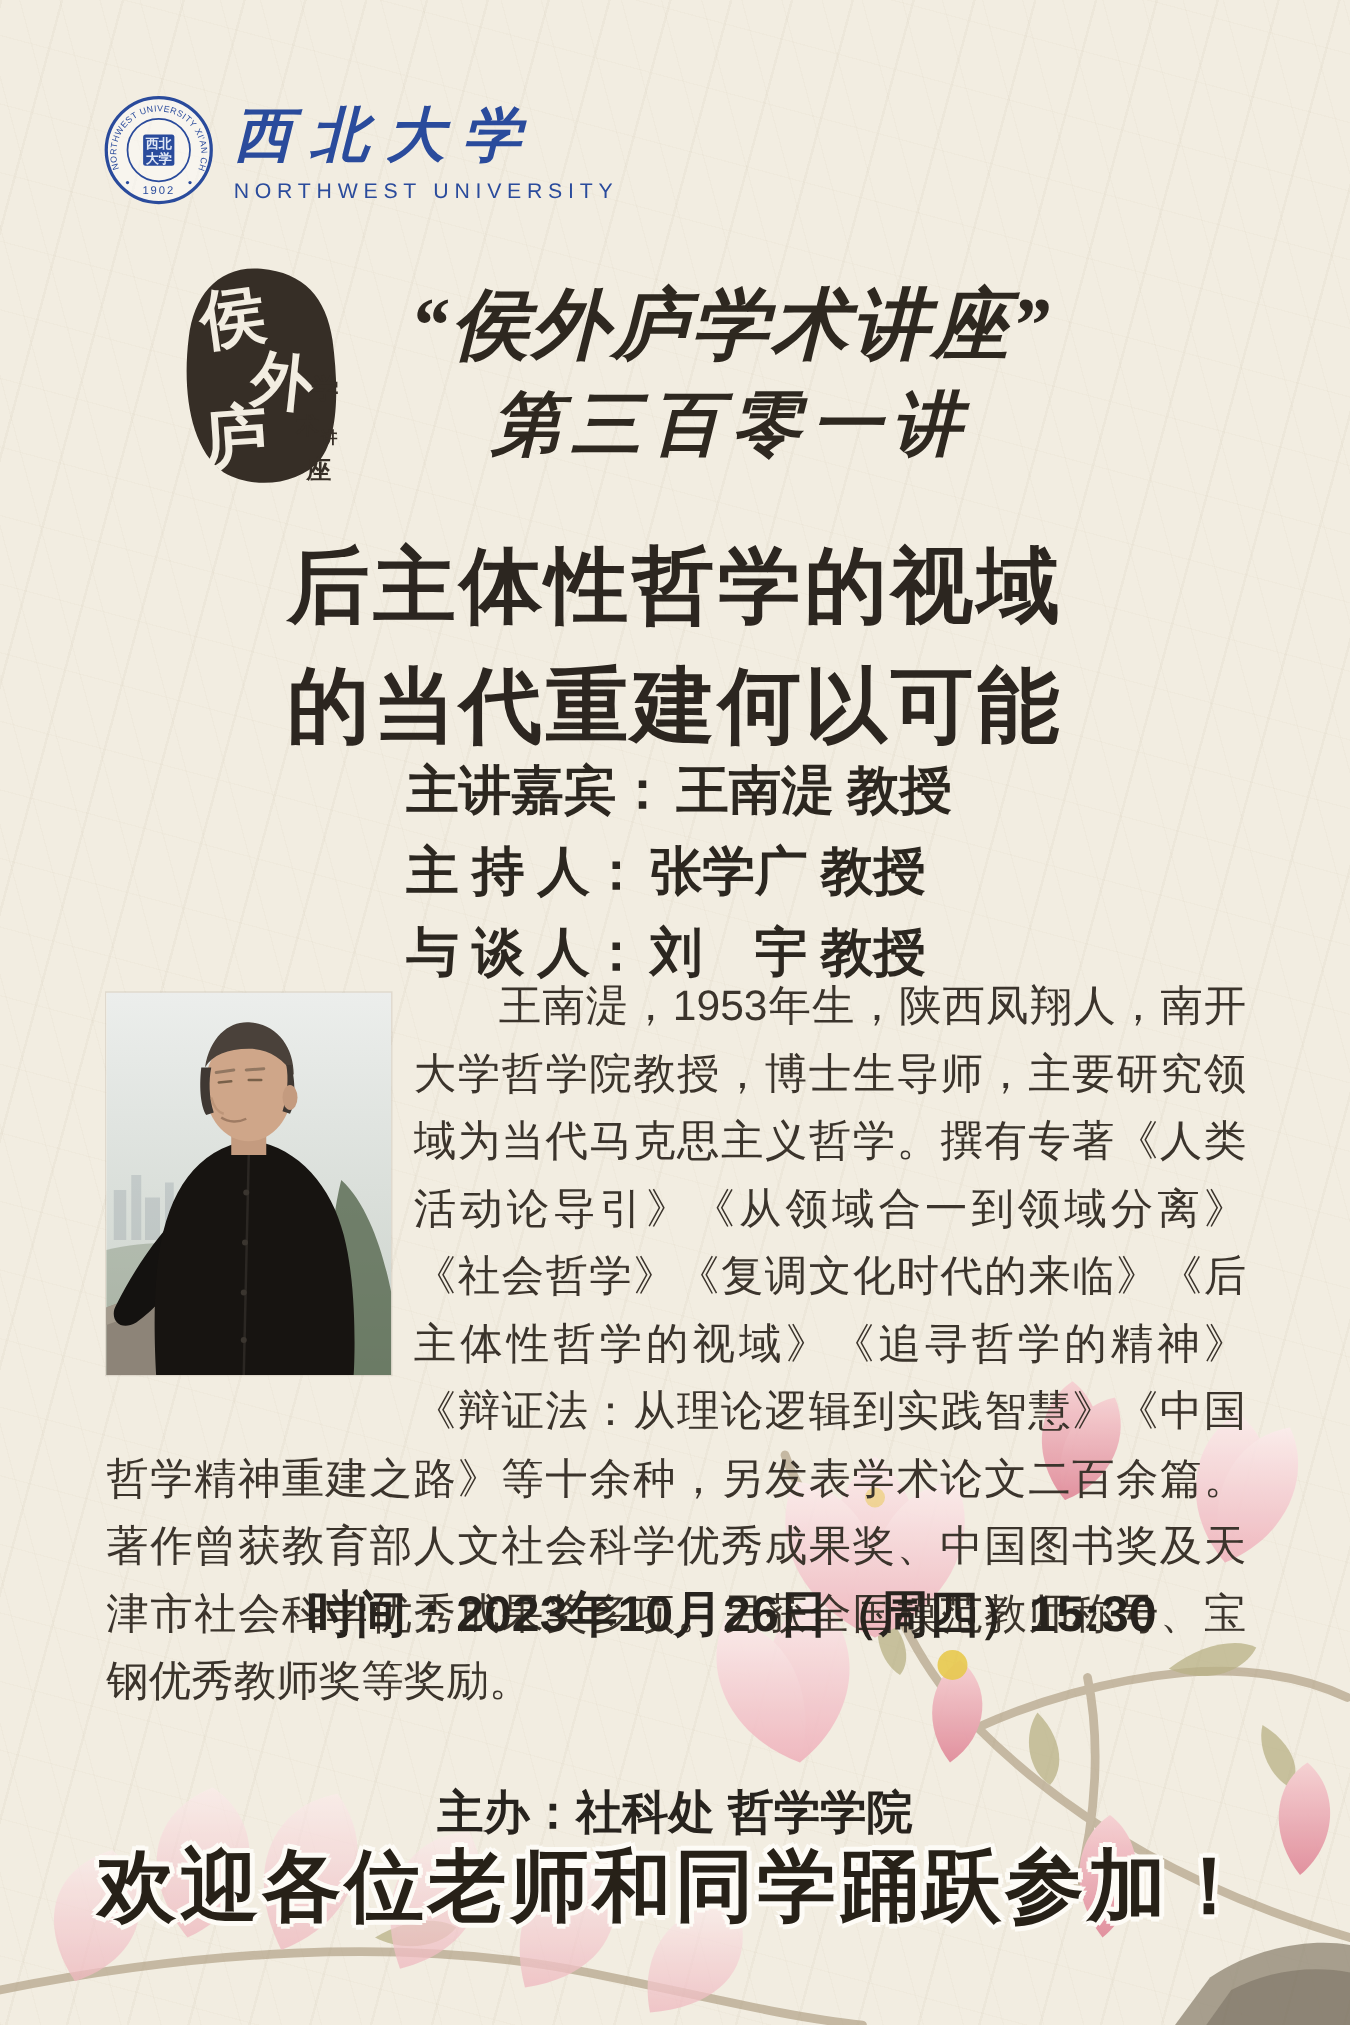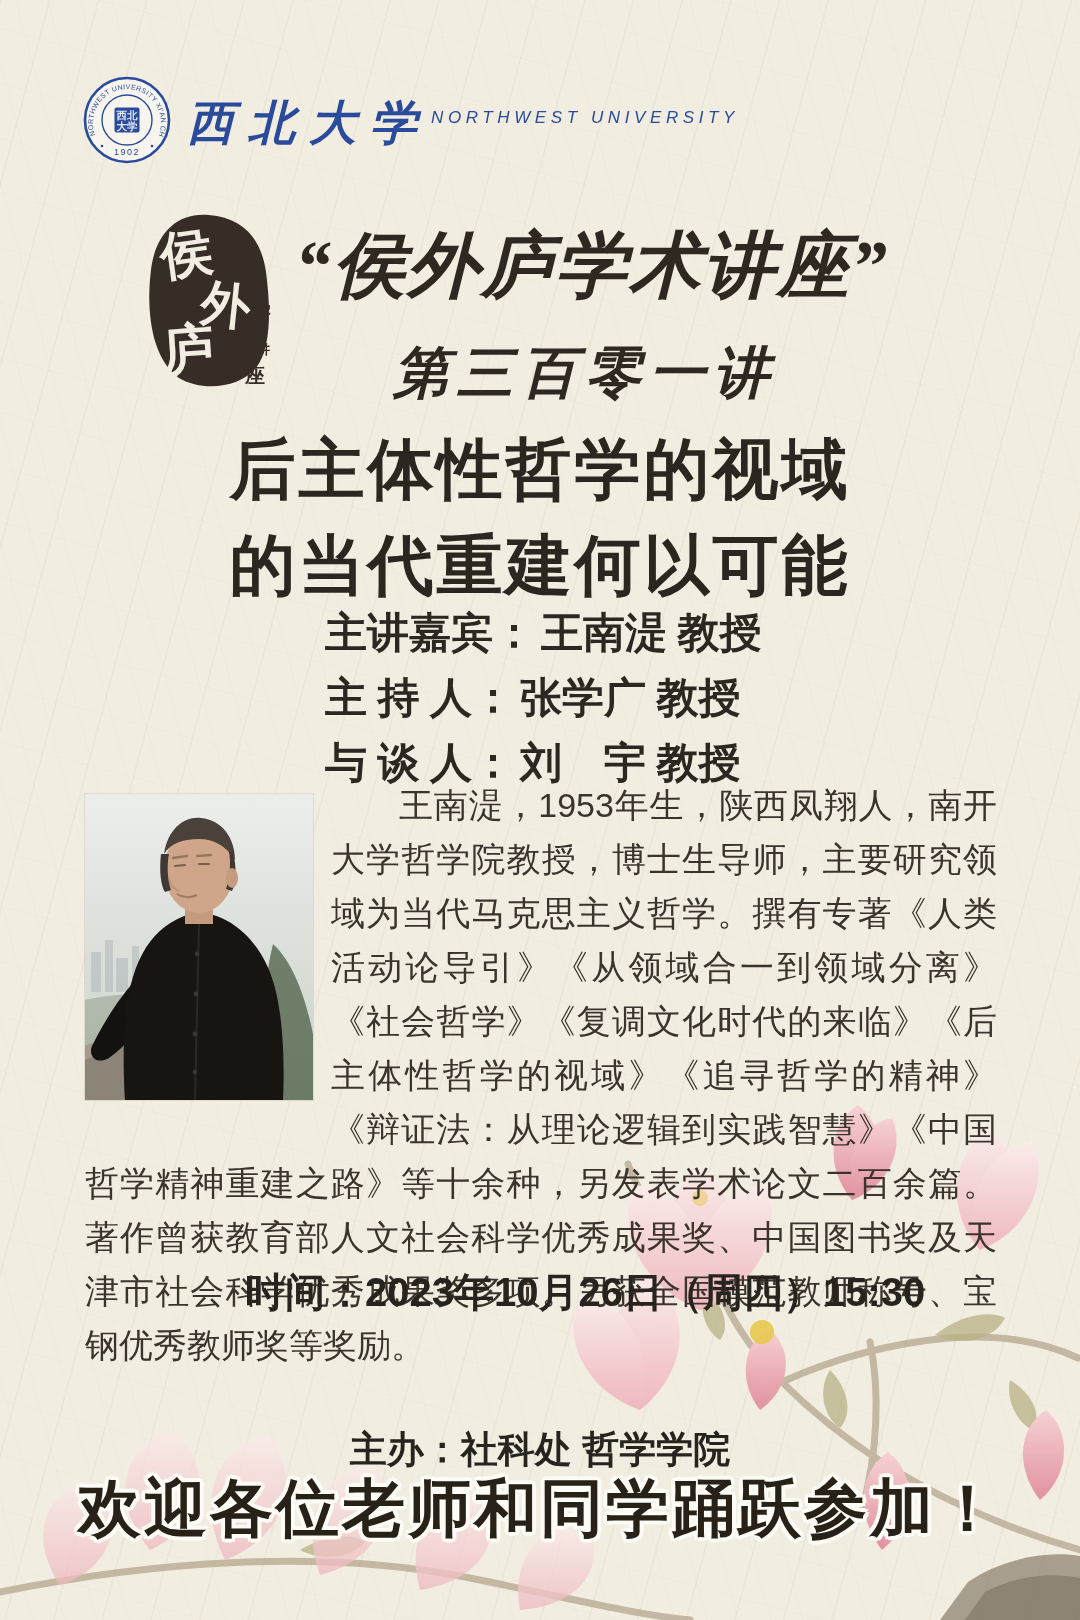--- a/index.html
+++ b/index.html
@@ -14,42 +14,42 @@
     background-image:
       repeating-linear-gradient(105deg, rgba(205,195,175,0.14) 0 2px, transparent 2px 47px),
       repeating-linear-gradient(75deg,  rgba(215,205,185,0.11) 0 1px, transparent 1px 31px),
       repeating-linear-gradient(15deg,  rgba(222,212,192,0.13) 0 1px, transparent 1px 53px);
   }
   .layer{ position:absolute; z-index:2; }
   .deco { position:absolute; z-index:1; }
 
   
   .logo-block{ left:83px; top:76px; display:flex; align-items:center; gap:16px; }
-  .logo-text{ display:flex; flex-direction:row; justify-content:center; padding-top:8px; }
+  .logo-text{ display:flex; flex-direction:column; justify-content:center; padding-top:8px; }
   .logo-cn{
     font-family:"Liberation Serif","DejaVu Serif",serif;
     font-size:47px; font-weight:bold; font-style:italic;
     color:#2a4b9c; letter-spacing:14px; white-space:nowrap; line-height:1.05;
   }
   .logo-en{
-    font-size:17px; color:#2a4b9c; letter-spacing:4.6px; margin-top:9px; white-space:nowrap;font-style:italic;
+    font-size:17px; color:#2a4b9c; letter-spacing:4.6px; margin-top:9px; white-space:nowrap;
   }
 
   
   .houwailu-seal{ left:143px; top:210px; }
   .series-titles{
     left:295px; top:218px; width:580px; text-align:center;
     font-family:"Liberation Serif","DejaVu Serif",serif;
     color:#2e2820;
   }
   .series-line1{
-    font-size:72px; font-weight:bold; font-style:italic; letter-spacing:2px; white-space:nowrap;
+    font-size:62px; font-weight:bold; font-style:italic; letter-spacing:2px; white-space:nowrap;
   }
   .series-line2{
-    font-size:56px; font-weight:bold; font-style:italic; letter-spacing:8px; margin-top:22px; white-space:nowrap;
+    font-size:56px; font-weight:bold; font-style:italic; letter-spacing:8px; white-space:nowrap;
   }
 
   
   .main-title{
     left:0; right:0; top:422px; text-align:center;
     font-family:"Liberation Serif","DejaVu Serif",serif;
     font-size:66px; font-weight:900; color:#2c2620;
     line-height:96px; letter-spacing:3px;
   }
 

